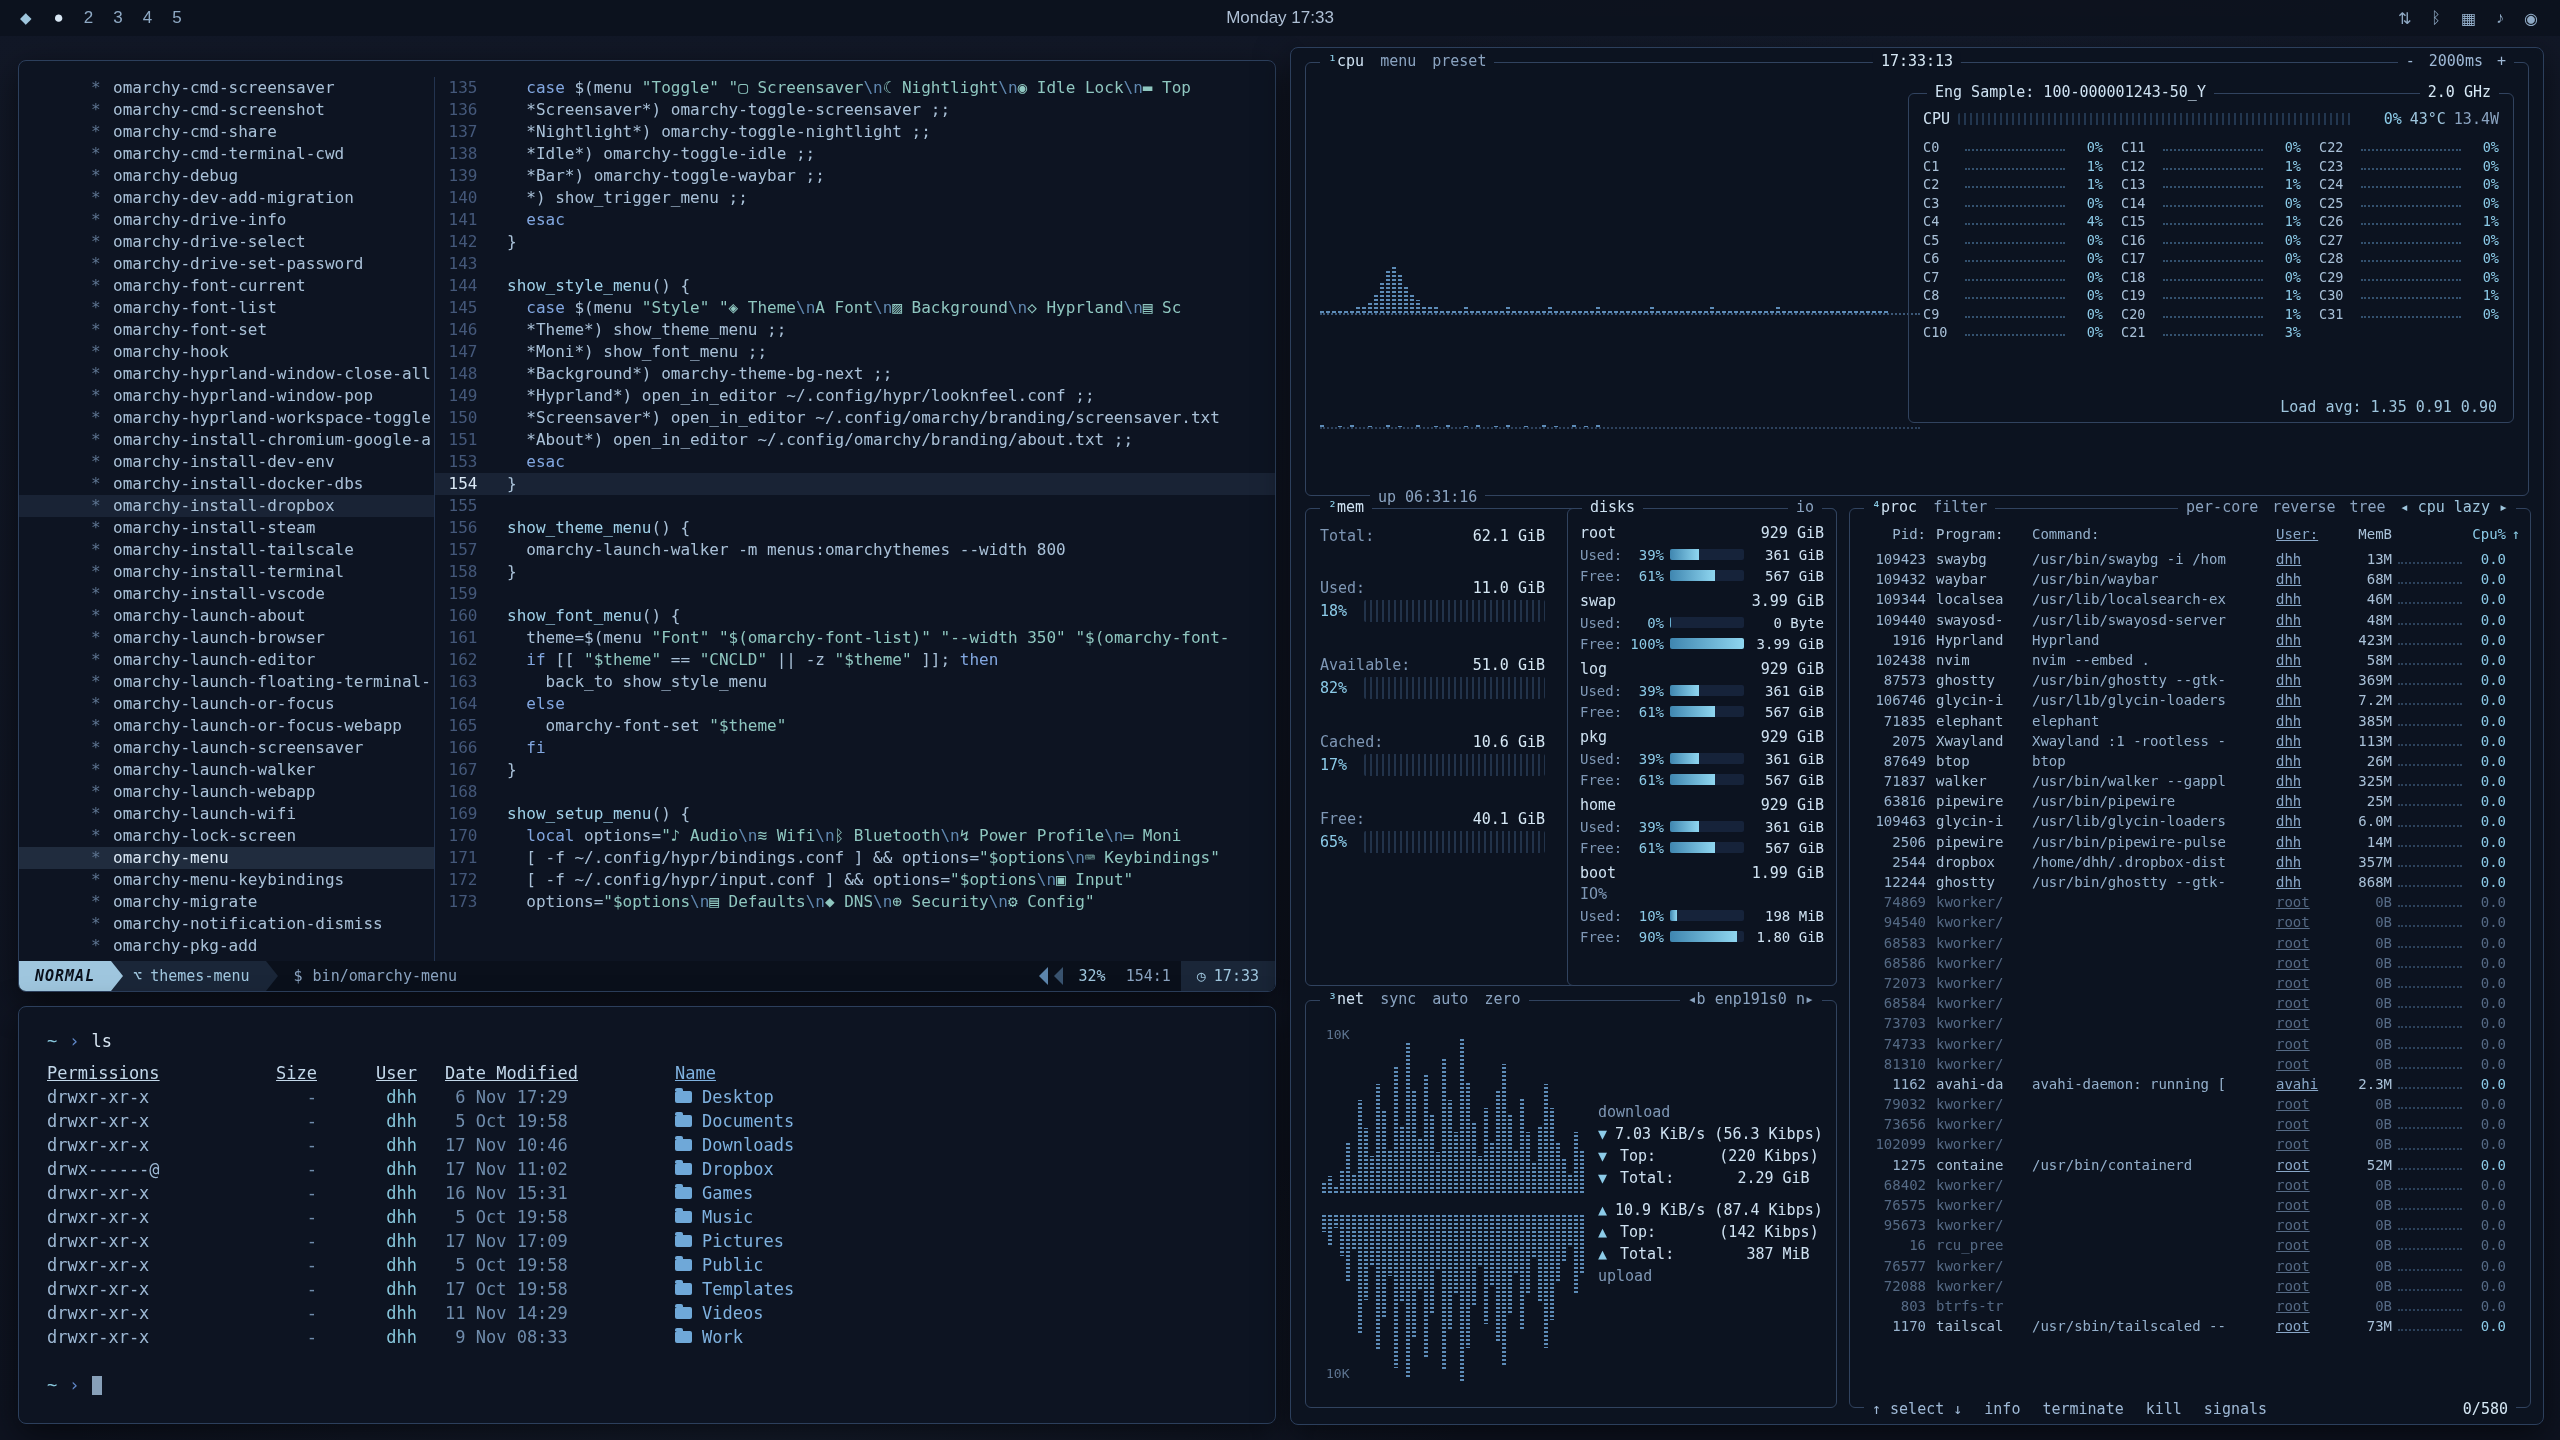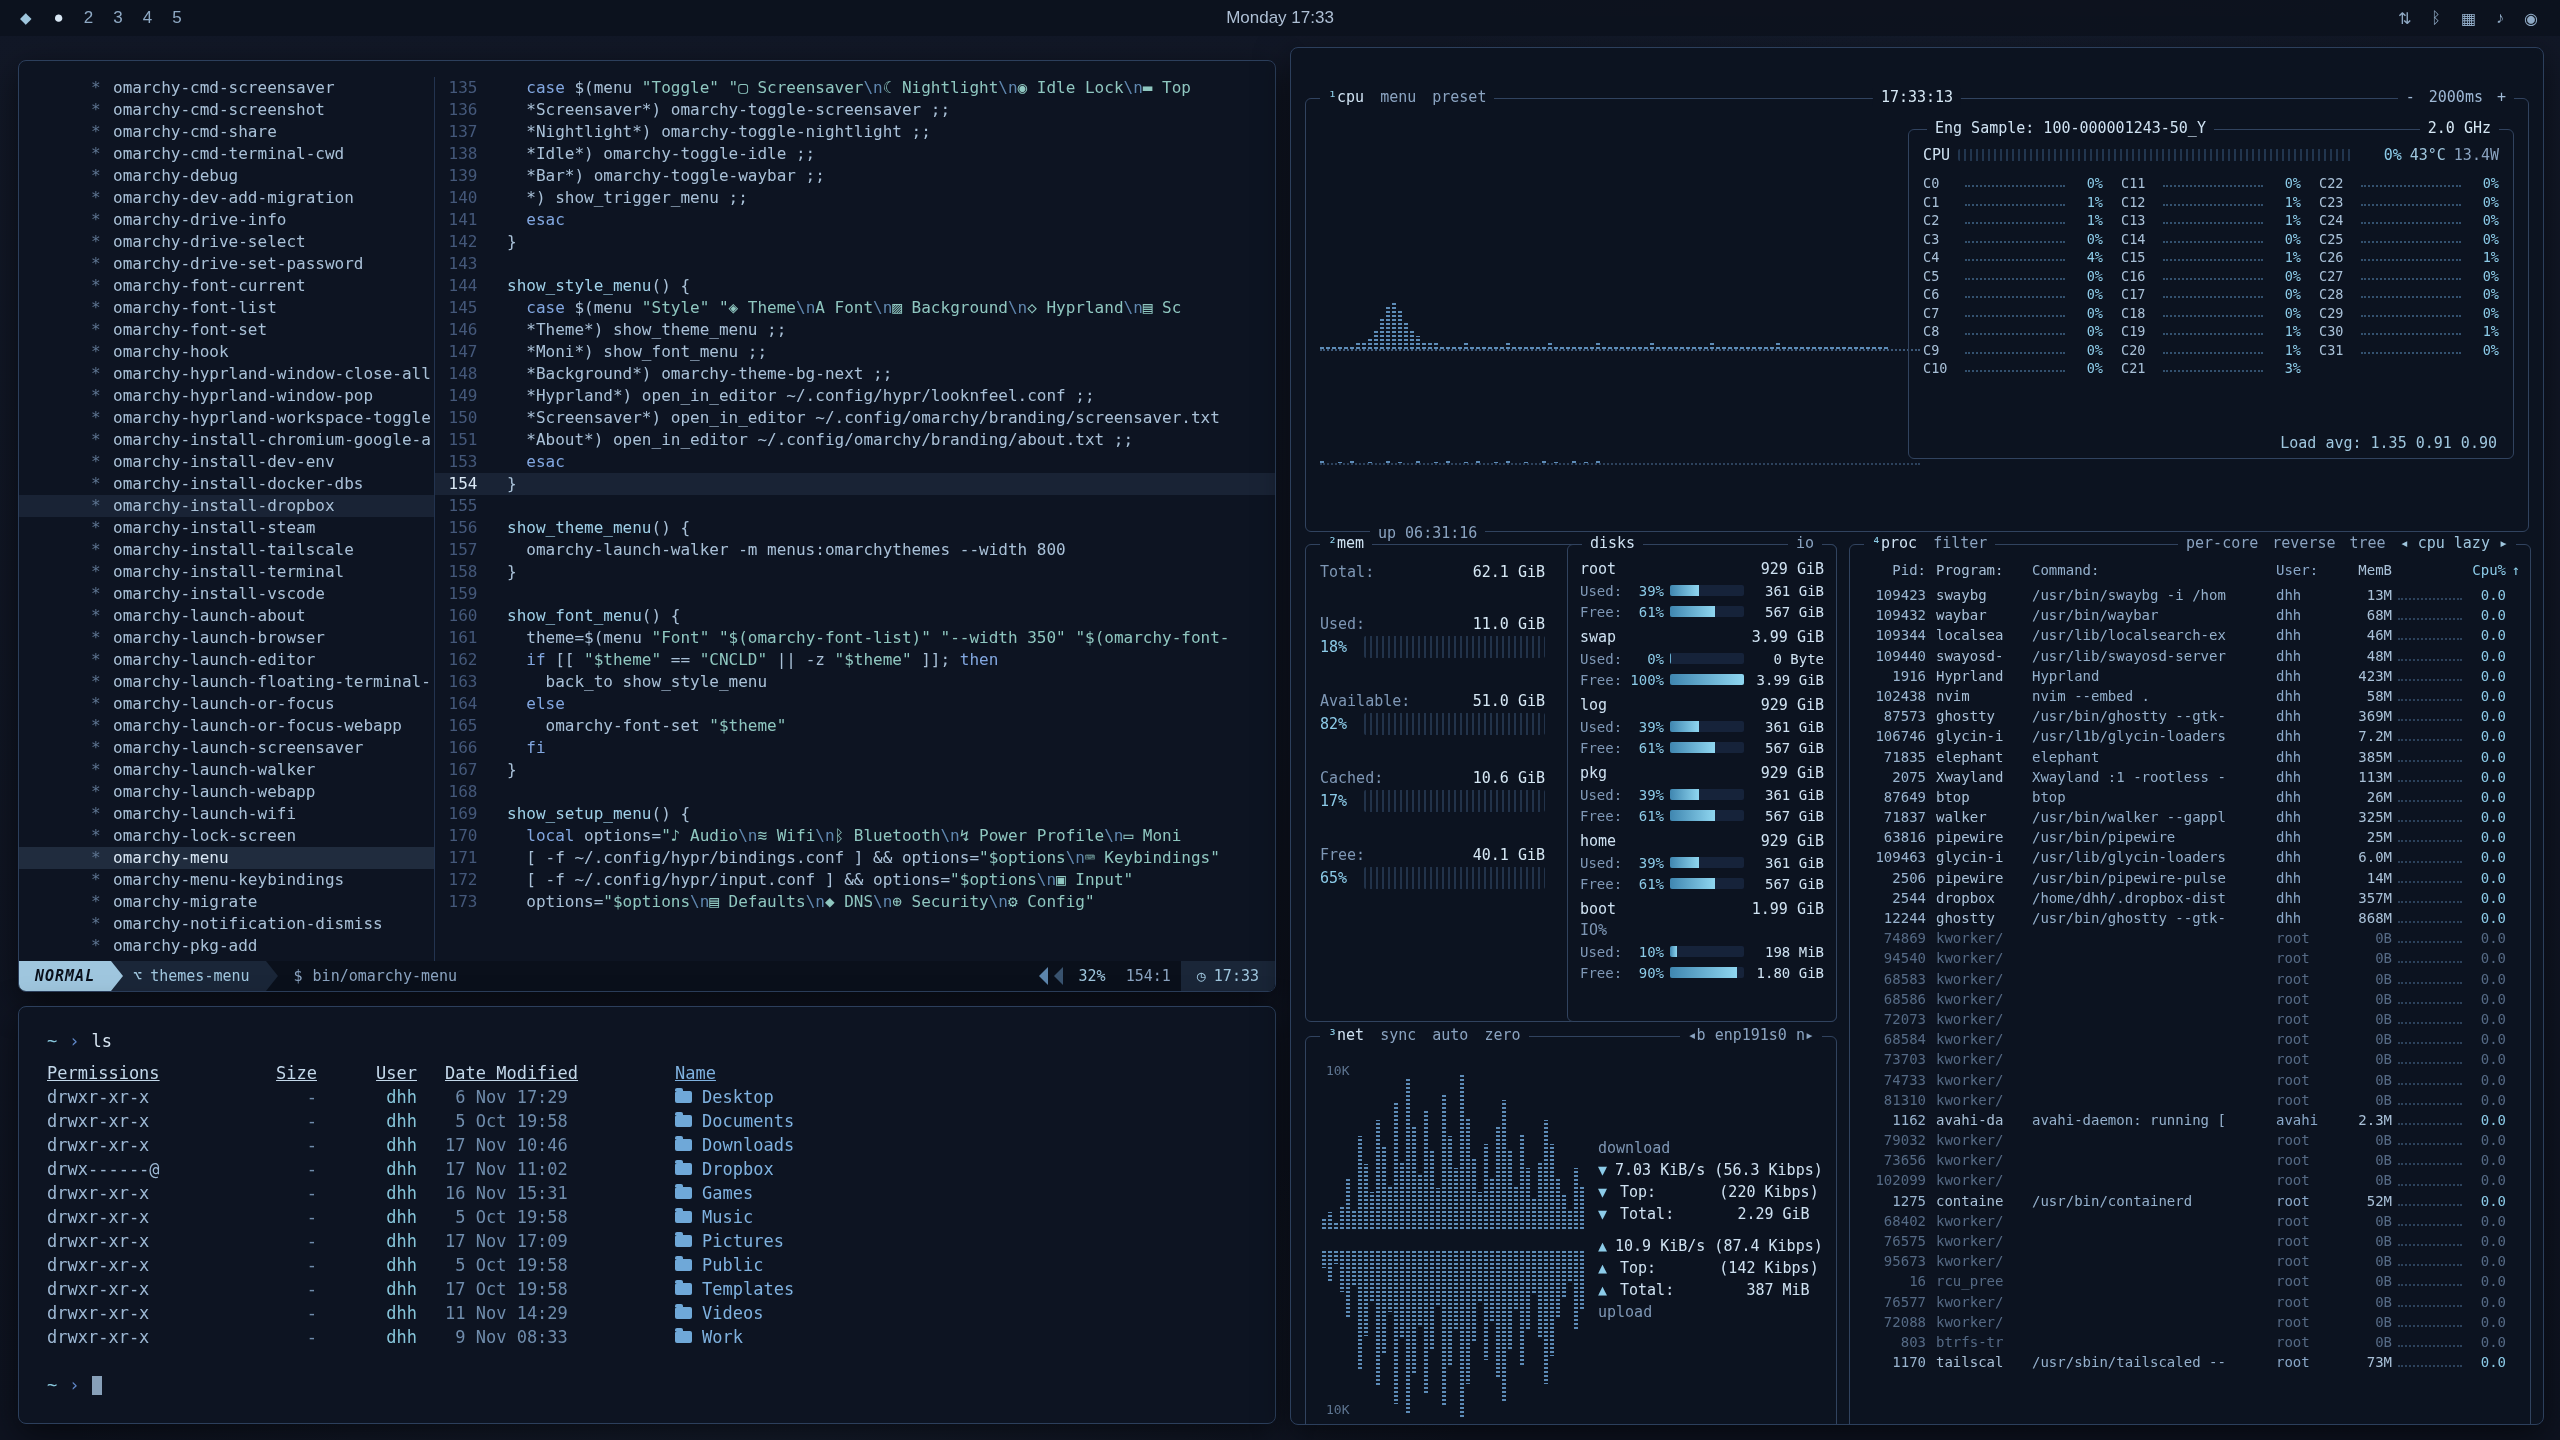--- a/index.html
+++ b/index.html
@@ -81,21 +81,21 @@
   .col-name{flex:1;display:flex;align-items:center;gap:10px;color:#7fb2e0;}
   .lsrow .col-perm{color:#9db8d4;}
   .lsrow .col-size{color:#6f8cac;}
   .lsrow .col-user{color:#86c5da;}
   .lsrow .col-date{color:#6f8cac;}
   .ficon{display:inline-block;width:17px;height:12px;background:#6fa8d8;border-radius:2px;position:relative;flex:none;}
   .ficon::before{content:"";position:absolute;left:0;top:-3px;width:8px;height:3px;background:#6fa8d8;border-radius:2px 2px 0 0;}
   .term-gap{height:24px;}
   
   .win-btop{font-size:15px;}
-  .bbox{position:absolute;border:1px solid #31435f;border-radius:6px;margin-top:36px;}
+  .bbox{position:absolute;border:1px solid #31435f;border-radius:6px;}
   .btitle{position:absolute;top:-11px;left:14px;background:#0c1320;padding:0 8px;display:flex;gap:16px;align-items:center;white-space:pre;}
   .bt-center{position:absolute;top:-11px;left:50%;transform:translateX(-50%);background:#0c1320;padding:0 8px;color:#d6e8f5;}
   .bt-right{position:absolute;top:-11px;right:14px;background:#0c1320;padding:0 8px;display:flex;gap:14px;color:#9fb9d6;white-space:pre;}
   .sup{color:#8ed0ea;}
   .btname{color:#cfe2f2;}
   .btab{color:#8aa3c0;}
   .bbox-cpu{left:14px;top:14px;width:1222px;height:432px;}
   .cpu-graph{position:absolute;left:14px;top:40px;width:600px;height:340px;}
   .bars{display:flex;align-items:flex-end;gap:2px;}
   .bars i{width:4px;flex:none;background:repeating-linear-gradient(to top,#5d8cb8 0 2px,rgba(93,140,184,0) 2px 4px);}
@@ -151,21 +151,21 @@
   .ng-gap{height:10px;}
   
   .bbox-proc{left:558px;top:460px;width:680px;height:898px;}
   .ptabs-right .sel{color:#9fc6de;}
   .pcolhead{position:absolute;left:10px;right:10px;top:14px;display:flex;color:#c3d8ea;height:22px;align-items:center;font-size:14px;}
   .prows{position:absolute;left:10px;right:10px;top:40px;bottom:18px;overflow:hidden;}
   .prow{display:flex;height:20.2px;line-height:20.2px;font-size:14px;align-items:center;white-space:pre;}
   .c-pid{width:66px;text-align:right;padding-right:10px;color:#9ab5d0;flex:none;}
   .c-prog{width:96px;color:#a9c1d8;flex:none;overflow:hidden;}
   .c-cmd{flex:1;color:#94b0cc;overflow:hidden;}
-  .c-user{width:64px;color:#89a7c8;flex:none;}
+  .c-user{width:64px;color:#89a7c8;flex:none;text-decoration:underline;}
   .c-mem{width:52px;text-align:right;color:#a9c1d8;flex:none;}
   .c-dots{width:64px;border-bottom:2px dotted #2c425c;margin:0 6px;transform:translateY(4px);flex:none;}
   .c-cpu{width:38px;text-align:right;color:#8ccbe8;flex:none;}
   .c-sort{width:14px;text-align:right;color:#8ed0ea;flex:none;}
   .prow.dim span{color:#556a85;}
   .pfoot{position:absolute;bottom:-11px;left:14px;right:14px;display:flex;gap:22px;background:#0c1320;padding:0 8px;color:#9fb9d6;align-items:center;}
   .pfoot .pcount{margin-left:auto;color:#d6e8f5;}
   .hintwrap{display:flex;gap:22px;}
 </style>
 </head>

